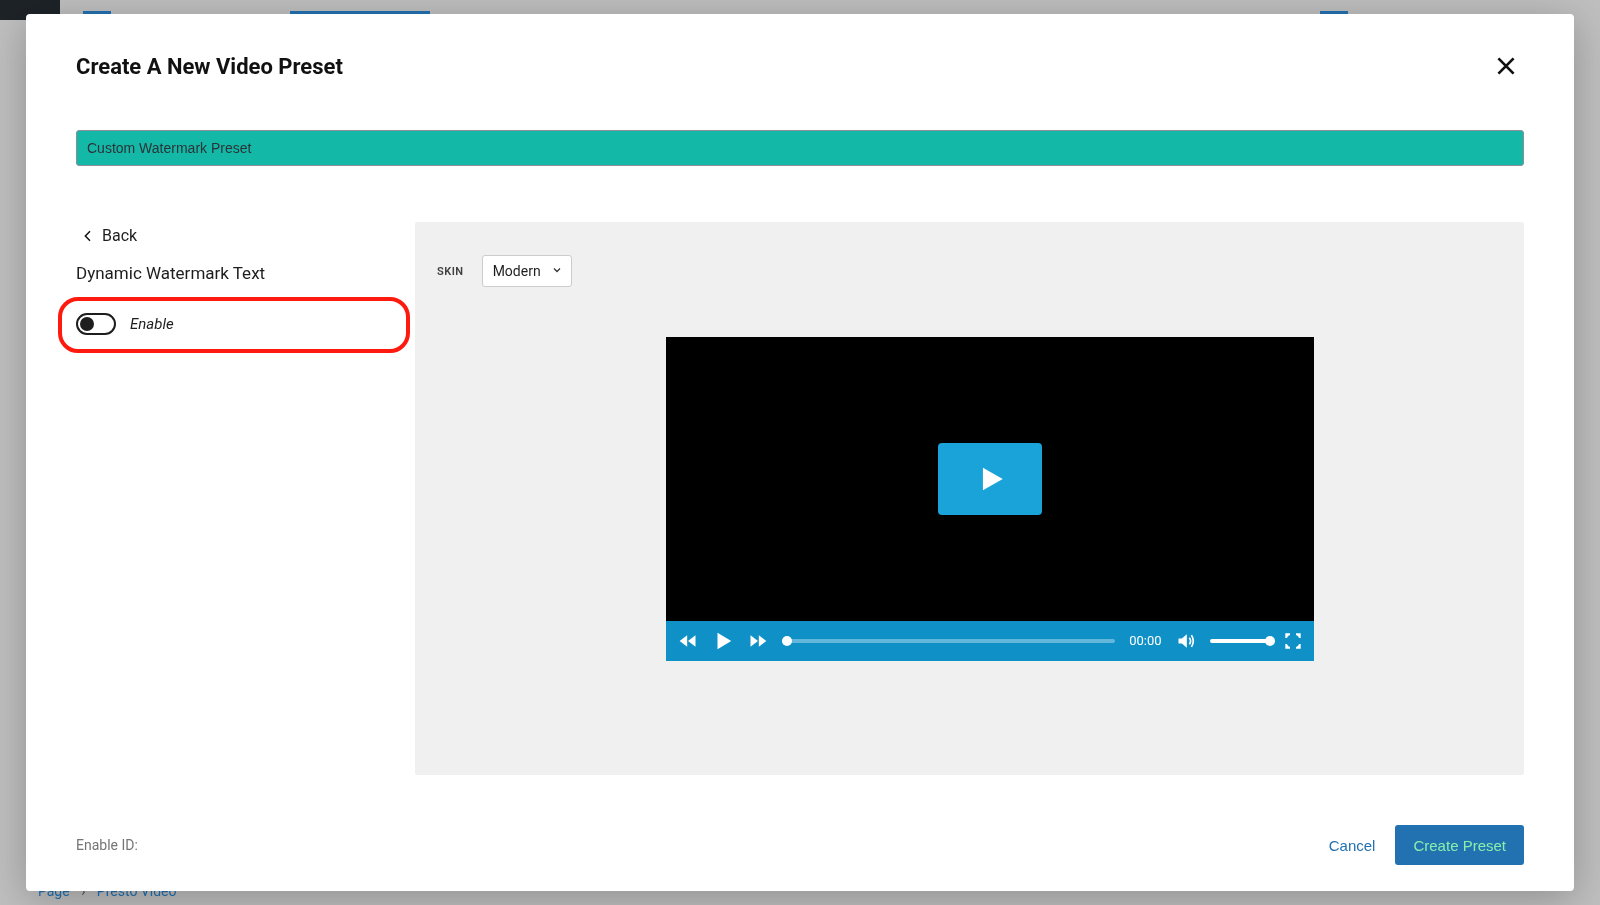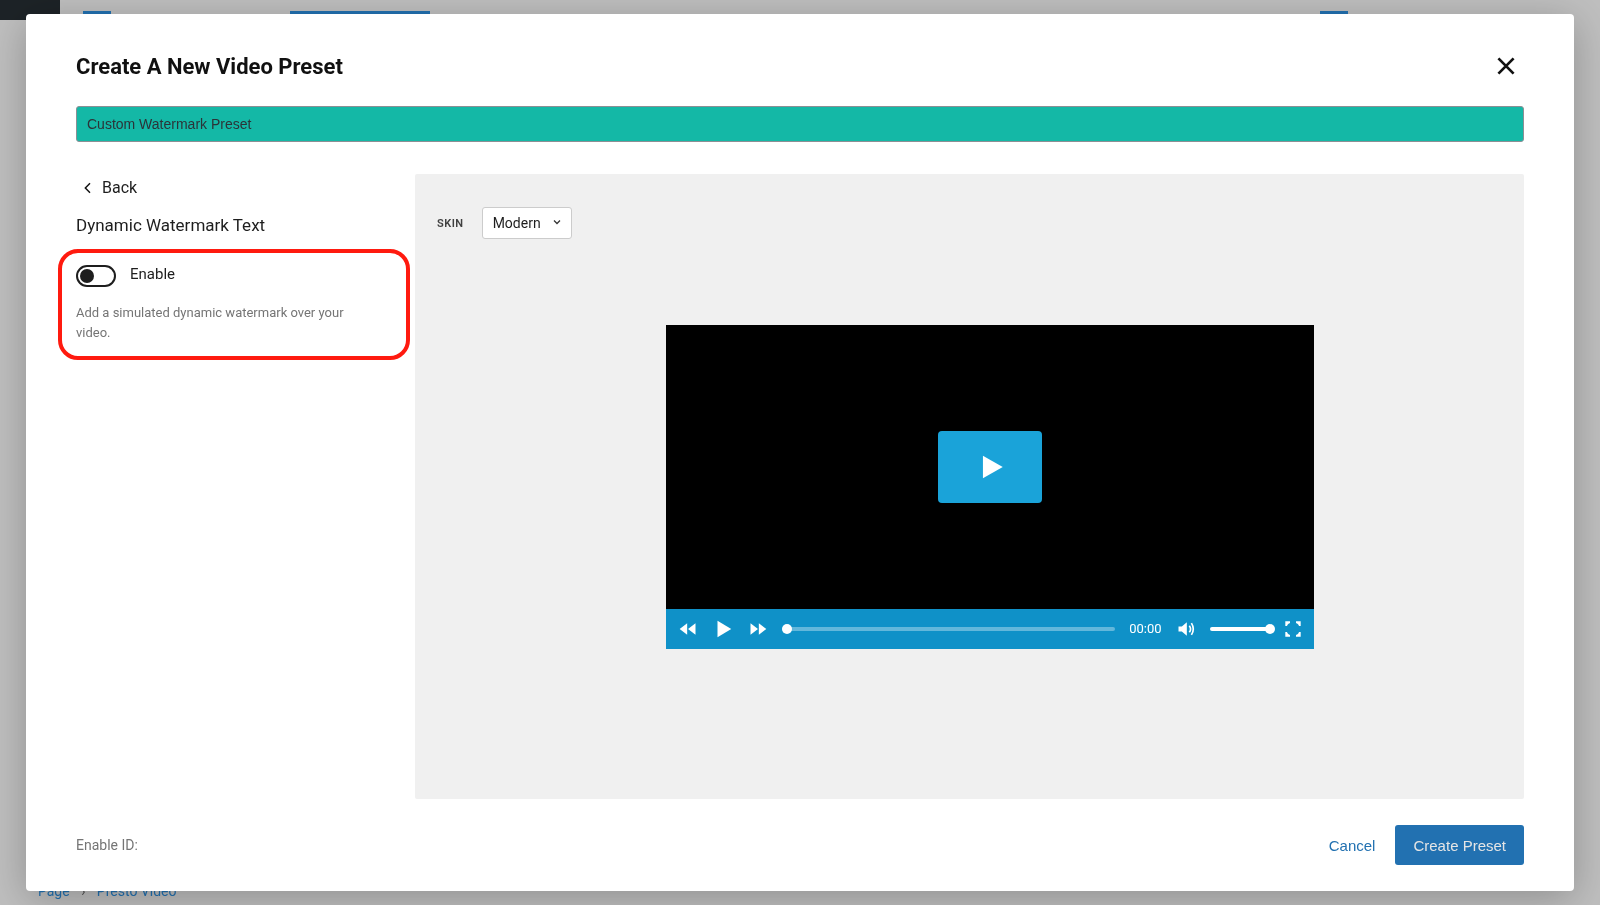--- a/index.html
+++ b/index.html
@@ -25,20 +25,21 @@
 .bg-breadcrumb .sep { color:#555; margin:0 8px; }
 .modal {
   position:absolute;
   top:14px; left:26px; right:26px; bottom:14px;
   background:#fff;
   border-radius:4px;
   box-shadow:0 8px 40px rgba(0,0,0,0.25);
   display:flex;
   flex-direction:column;
   padding:34px 50px 26px 50px;
+  gap:24px;
 }
 .modal-header {
   display:flex;
   align-items:center;
   justify-content:space-between;
 }
 .modal-title {
   font-size:22px;
   font-weight:700;
   color:#111;
@@ -88,21 +89,21 @@
 }
 .highlight-box {
   margin-top:14px;
   border:4px solid #ff1a0f;
   border-radius:20px;
   padding:12px 14px 14px 14px;
   margin-left:-18px;
   width:352px;
 }
 .toggle-row {
-  display:flex; gap:14px;
+  display:flex; align-items:center; gap:14px;font-style:italic;
 }
 .toggle {
   width:40px; height:22px;
   border:2px solid #1e1e1e;
   border-radius:11px;
   background:#fff;
   position:relative;
   cursor:pointer;
   flex:none;
 }
@@ -209,21 +210,21 @@
   justify-content:space-between;
 }
 .preset-id {
   font-size:14px; color:#757575;
 }
 .footer-actions { display:flex; align-items:center; gap:20px; }
 .btn-cancel {
   color:#2271b1; font-size:15px; cursor:pointer; background:none; border:none;
 }
 .btn-primary {
-  background:#2271b1; color:#e5e5e5;
+  background:#2271b1; color:#86efac;
   border:none; height:40px;
   padding:0 18px; border-radius:3px;
   font-size:15px; cursor:pointer; font-weight:500;
 }
 </style>
 </head>
 <body>
 
 <div class="bg-strip-left"></div>
 <div class="bg-strip-blue1"></div>
@@ -257,21 +258,20 @@
       </div>
       <div class="section-label">Dynamic Watermark Text</div>
 
       <div class="highlight-box">
         <div class="toggle-row">
           <div class="toggle">
             <div class="knob"></div>
           </div>
           <div class="toggle-label">Enable</div>
         </div>
-        <div class="toggle-desc">Add a simulated dynamic watermark over your video.</div>
       </div>
     </div>
 
     <div class="preview-panel">
       <div class="skin-row">
         <span class="skin-label">SKIN</span>
         <div class="skin-select">
           <span>Modern</span>
           <span class="chev">
             <svg width="12" height="12" viewBox="0 0 24 24" fill="none">

